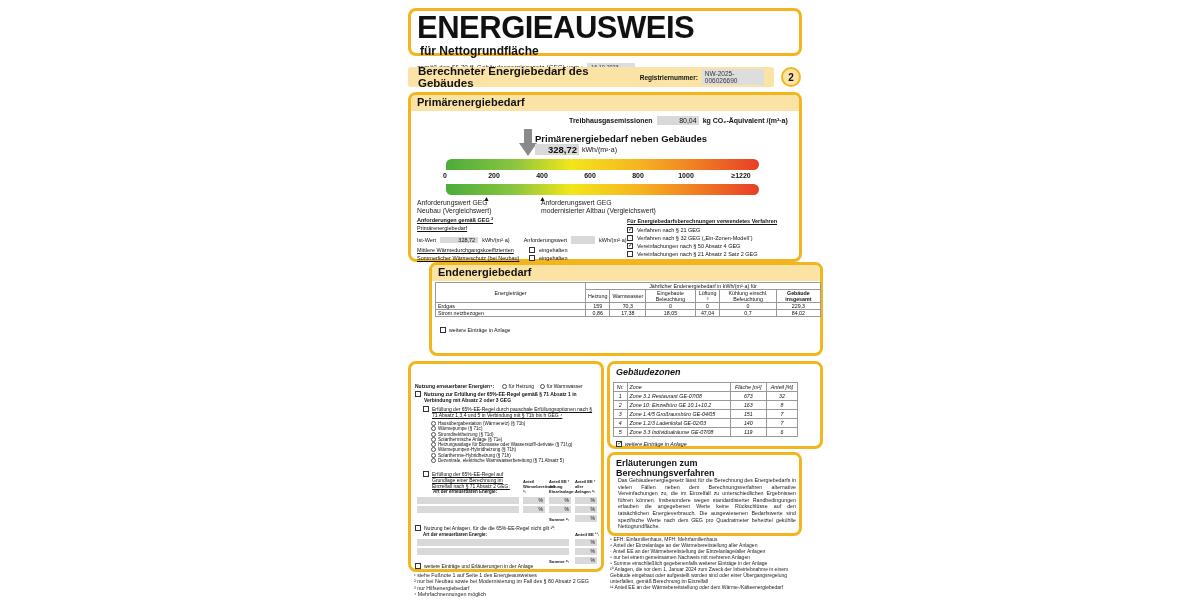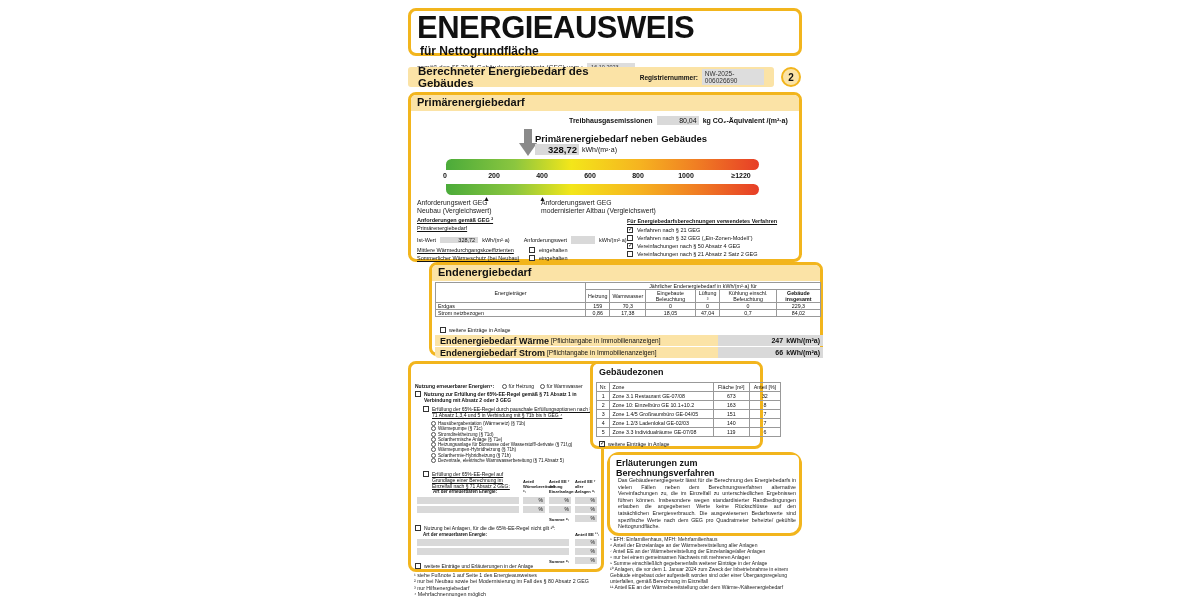--- a/index.html
+++ b/index.html
@@ -66,28 +66,28 @@
   
   .ren { position: absolute; left: 0; top: 355px; width: 196px; height: 211px; font-size: 5px; }
   .ren .boxhead { font-size: 9px; background: #fff; padding-top: 3px; }
   .ren .abs { position: absolute; }
   .ren .o { display: inline-block; width: 5px; height: 5px; border: 0.6px solid #555; border-radius: 50%; margin-right: 2px; vertical-align: -1px; }
   .ren .gbar { background: #d9d9d9; height: 7px; }
   .ren .pcell { background: #d9d9d9; height: 7px; text-align: right; padding-right: 2px; line-height: 7px; }
   .foot { position: absolute; font-size: 5.3px; line-height: 6.4px; color: #222; }
 
   
-  .zones { position: absolute; left: 182px; top: 355px; width: 173px; height: 88px; }
+  .zones { position: absolute; left: 199px; top: 355px; width: 216px; height: 88px; font-style: italic; }
   .zones .boxhead { font-size: 9px; background: #fff; padding-top: 3px; }
   table.zt { position: absolute; left: 3px; top: 18px; width: 185px; border-collapse: collapse; font-size: 5.3px; }
   table.zt td, table.zt th { border: 0.6px solid #999; padding: 1px 2px; font-weight: normal; text-align: center; }
   table.zt .l { text-align: left; }
   .zmore { position: absolute; left: 6px; top: 77px; font-size: 5.3px; display: flex; align-items: center; gap: 3px; }
 
-  .erl { position: absolute; left: 199px; top: 446px; width: 195px; height: 84px; border-radius: 12px; }
+  .erl { position: absolute; left: 199px; top: 446px; width: 195px; height: 84px; }
   .erl .boxhead { font-size: 9px; background: #fff; padding-top: 3px; }
   .erl .txt { position: absolute; left: 8px; top: 22px; width: 178px; font-size: 5.3px; line-height: 6.6px; text-align: justify; color: #222; }
 </style>
 </head>
 <body>
 
 <div class="page">
 
   <div class="titlebox frame">
     <div>
@@ -220,36 +220,20 @@
         <td>47,04</td>
         <td>0,7</td>
         <td>84,02</td>
       </tr>
     </tbody>
       </table>
     <div class="ee-more">
       <span class="cb"></span>
       <span>weitere Einträge in Anlage</span>
     </div>
-    <div class="eeline" style="top:70px">
-      <span>Endenergiebedarf Wärme</span>
-      <span class="pfl">[Pflichtangabe in Immobilienanzeigen]</span>
-      <span class="valbox">
-          <b>247</b>
-          <b>kWh/(m²a)</b>
-        </span>
-    </div>
-    <div class="eeline" style="top:82px; border-radius:0 0 4px 4px">
-      <span>Endenergiebedarf Strom</span>
-      <span class="pfl">[Pflichtangabe in Immobilienanzeigen]</span>
-      <span class="valbox">
-          <b>66</b>
-          <b>kWh/(m²a)</b>
-        </span>
-    </div>
   </div>
 
   <div class="ren frame">
     <div class="abs" style="left:4px; top:19px">
       <b>Nutzung erneuerbarer Energien⁴:</b>
       <span style="margin-left:6px"><span class="o"></span><span>für Heizung</span></span>
       <span style="margin-left:4px"><span class="o"></span><span>für Warmwasser</span></span>
     </div>
     <div class="abs" style="left:4px; top:27px; width:184px; display:flex; gap:3px">
       <span class="cb"></span>

